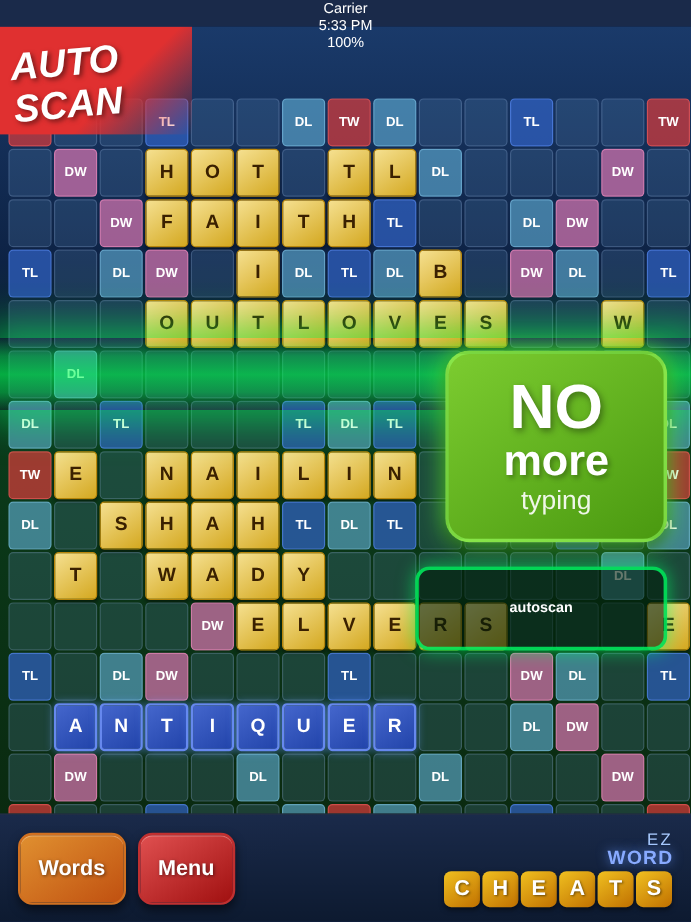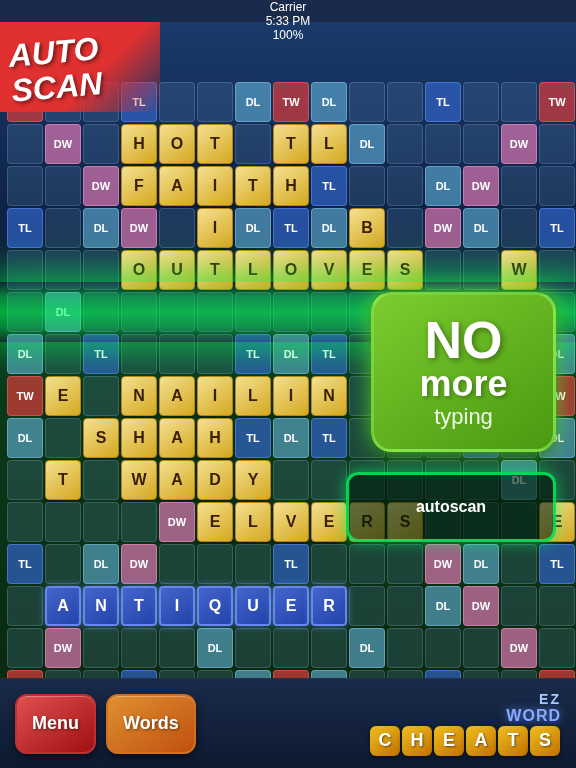--- a/index.html
+++ b/index.html
@@ -128,21 +128,21 @@
       box-shadow: 0 0 15px rgba(0,255,100,0.6);
       display: flex;
       align-items: center;
       justify-content: center;
       z-index: 20;
       background: rgba(0,30,10,0.6);
     }
 
     #autoscan-progress-text {
       color: white;
-      font-size: 16px;
+      font-size: 12px;
       font-weight: bold;
       text-align: center;
       line-height: 1.3;
     }
 
     
     #board-container {
       position: absolute;
       top: 30px;
       left: 0;
@@ -193,21 +193,21 @@
     #logo-area {
       margin-left: auto;
       display: flex;
       flex-direction: column;
       align-items: flex-end;
     }
 
     #logo-ez {
       color: #aaccff;
       font-size: 14px;
-      font-weight: bold;
+      font-weight: normal;
       letter-spacing: 2px;
       text-align: center;
     }
 
     #logo-word {
       font-size: 16px;
       font-weight: 900;
       color: #88aaff;
       text-shadow: 0 0 10px rgba(100,150,255,0.8);
       letter-spacing: 1px;
@@ -540,22 +540,22 @@
 
   <div id="autoscan-progress">
     <div id="autoscan-progress-text">
       <span>autoscan</span><br>
     </div>
   </div>
 
 </div>
 
 <div id="bottom-bar">
+  <div class="bottom-btn btn-words">Words</div>
   <div class="bottom-btn btn-menu">Menu</div>
-  <div class="bottom-btn btn-words">Words</div>
   <div id="logo-area">
     <div id="logo-ez">EZ</div>
     <div id="logo-word">WORD</div>
     <div id="logo-cheats">
         <div class="logo-letter">C</div>
         <div class="logo-letter">H</div>
         <div class="logo-letter">E</div>
         <div class="logo-letter">A</div>
         <div class="logo-letter">T</div>
         <div class="logo-letter">S</div>

